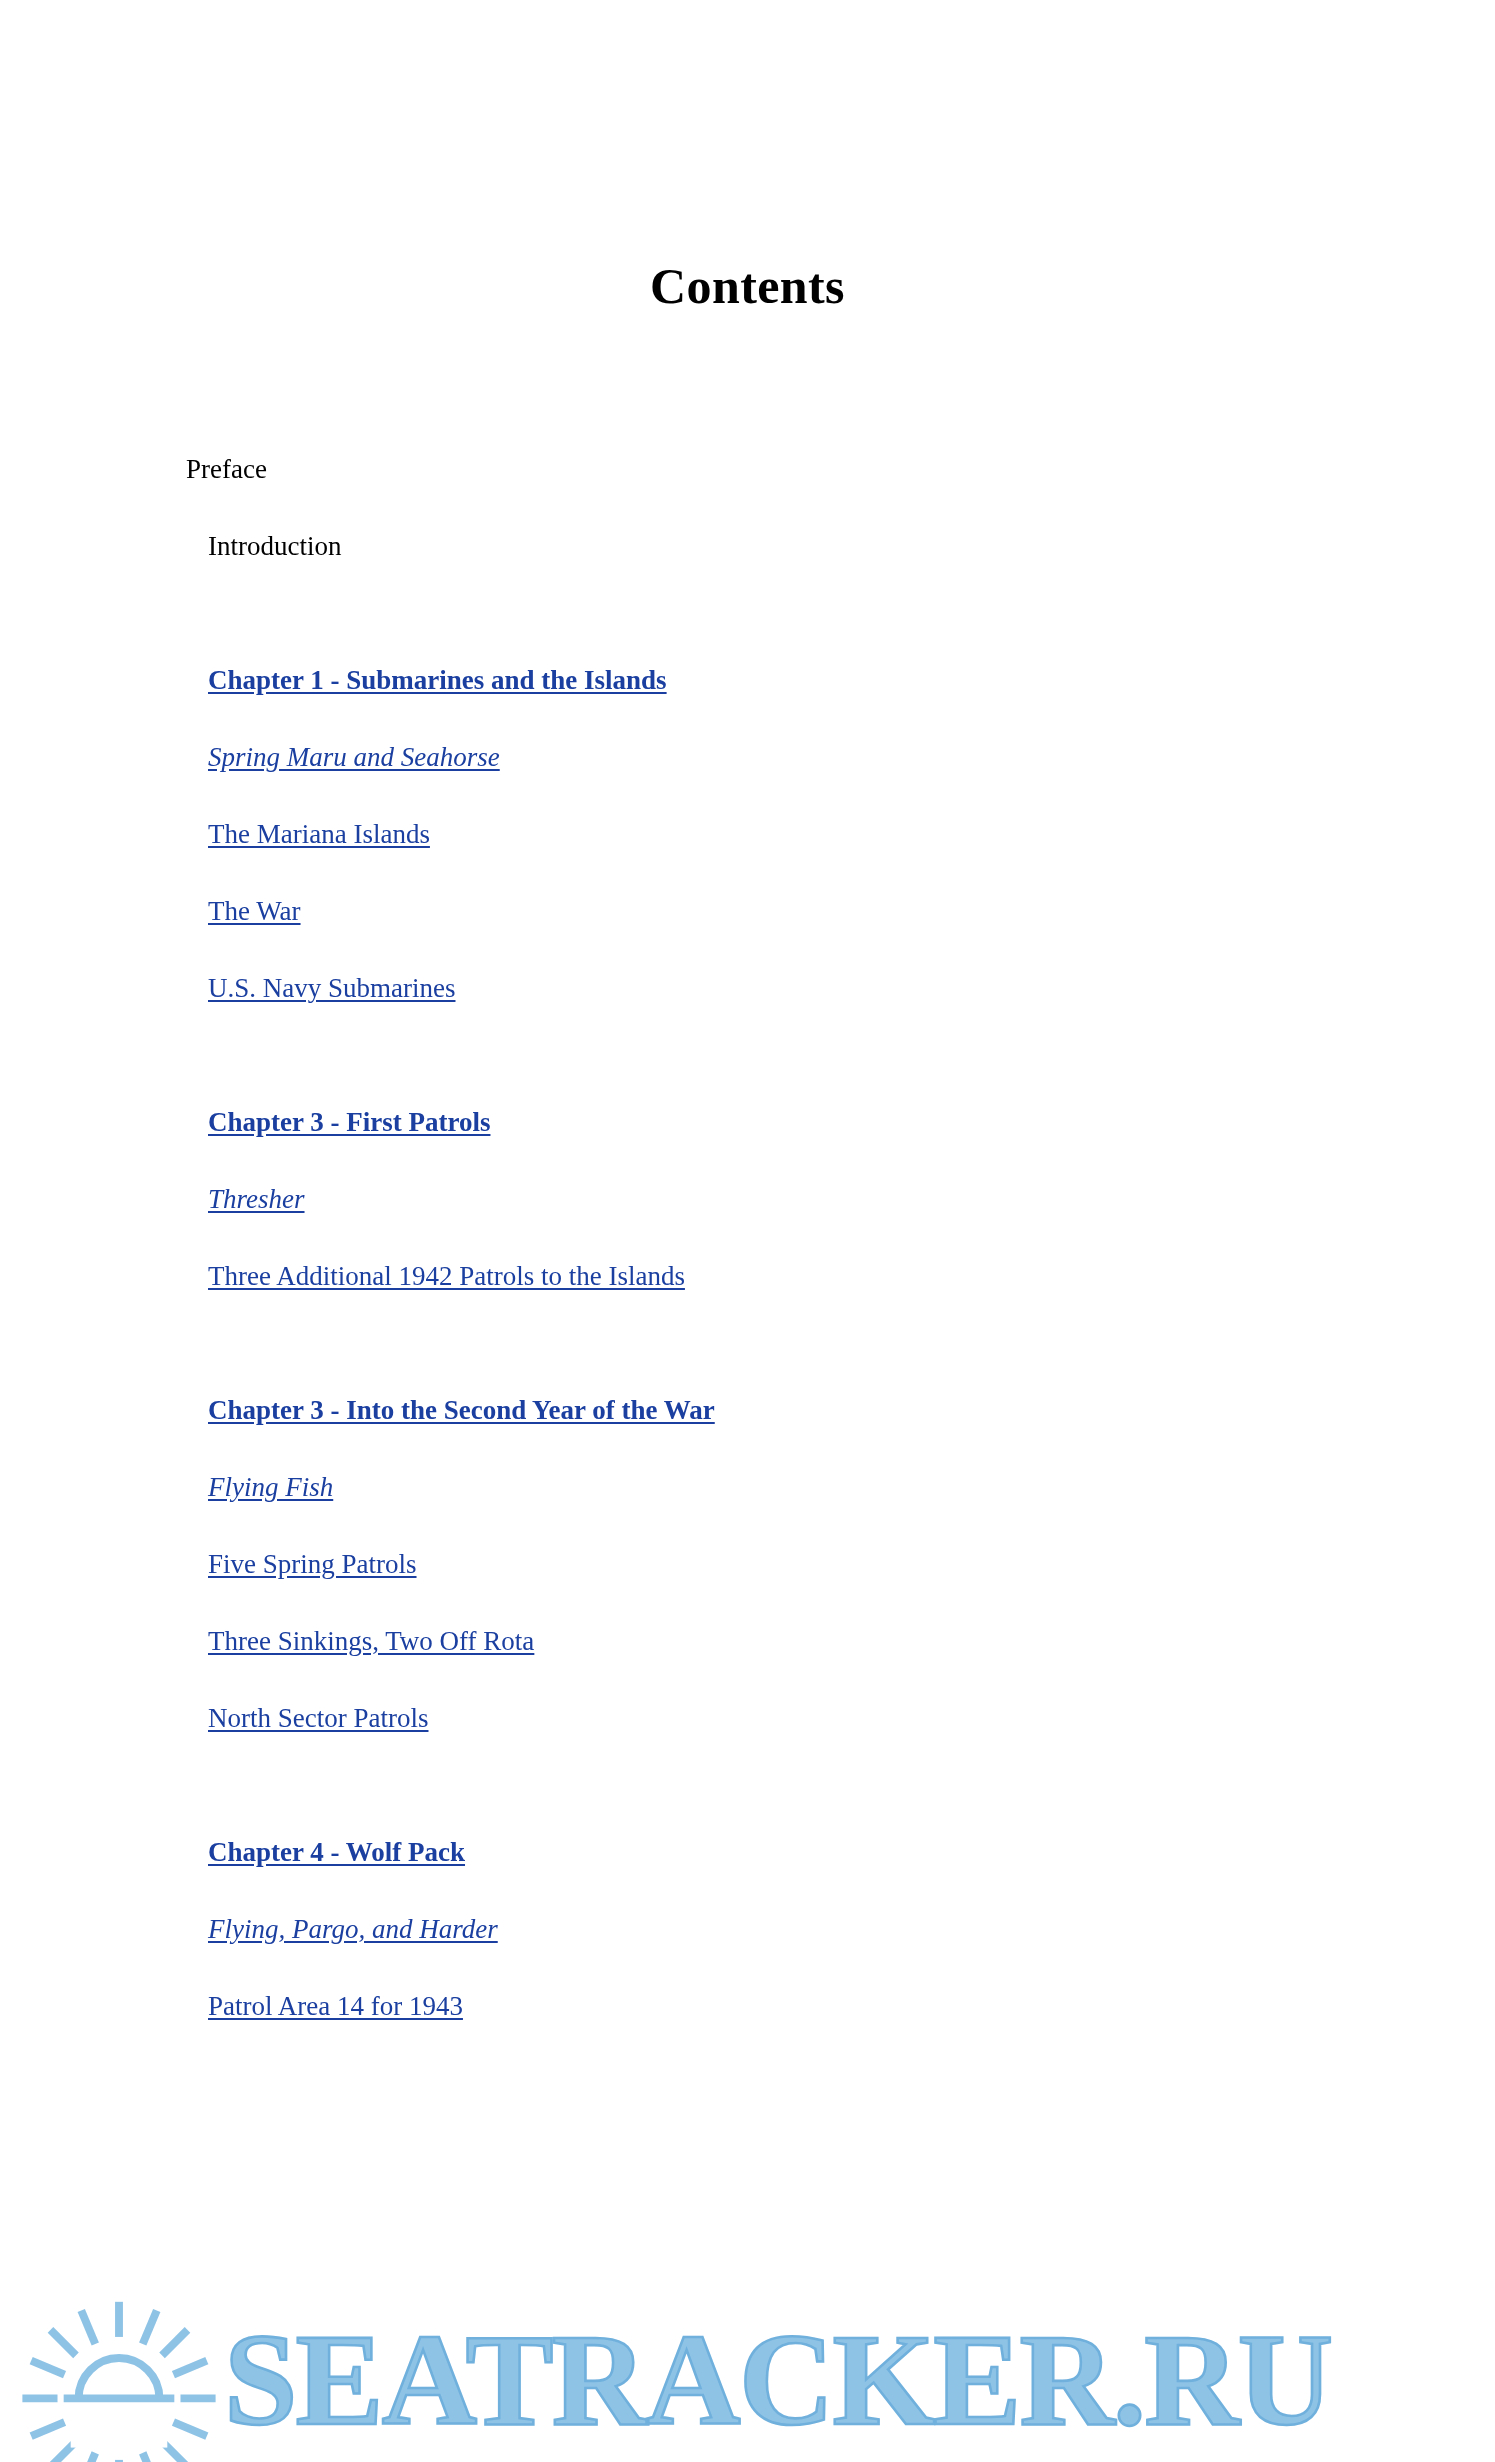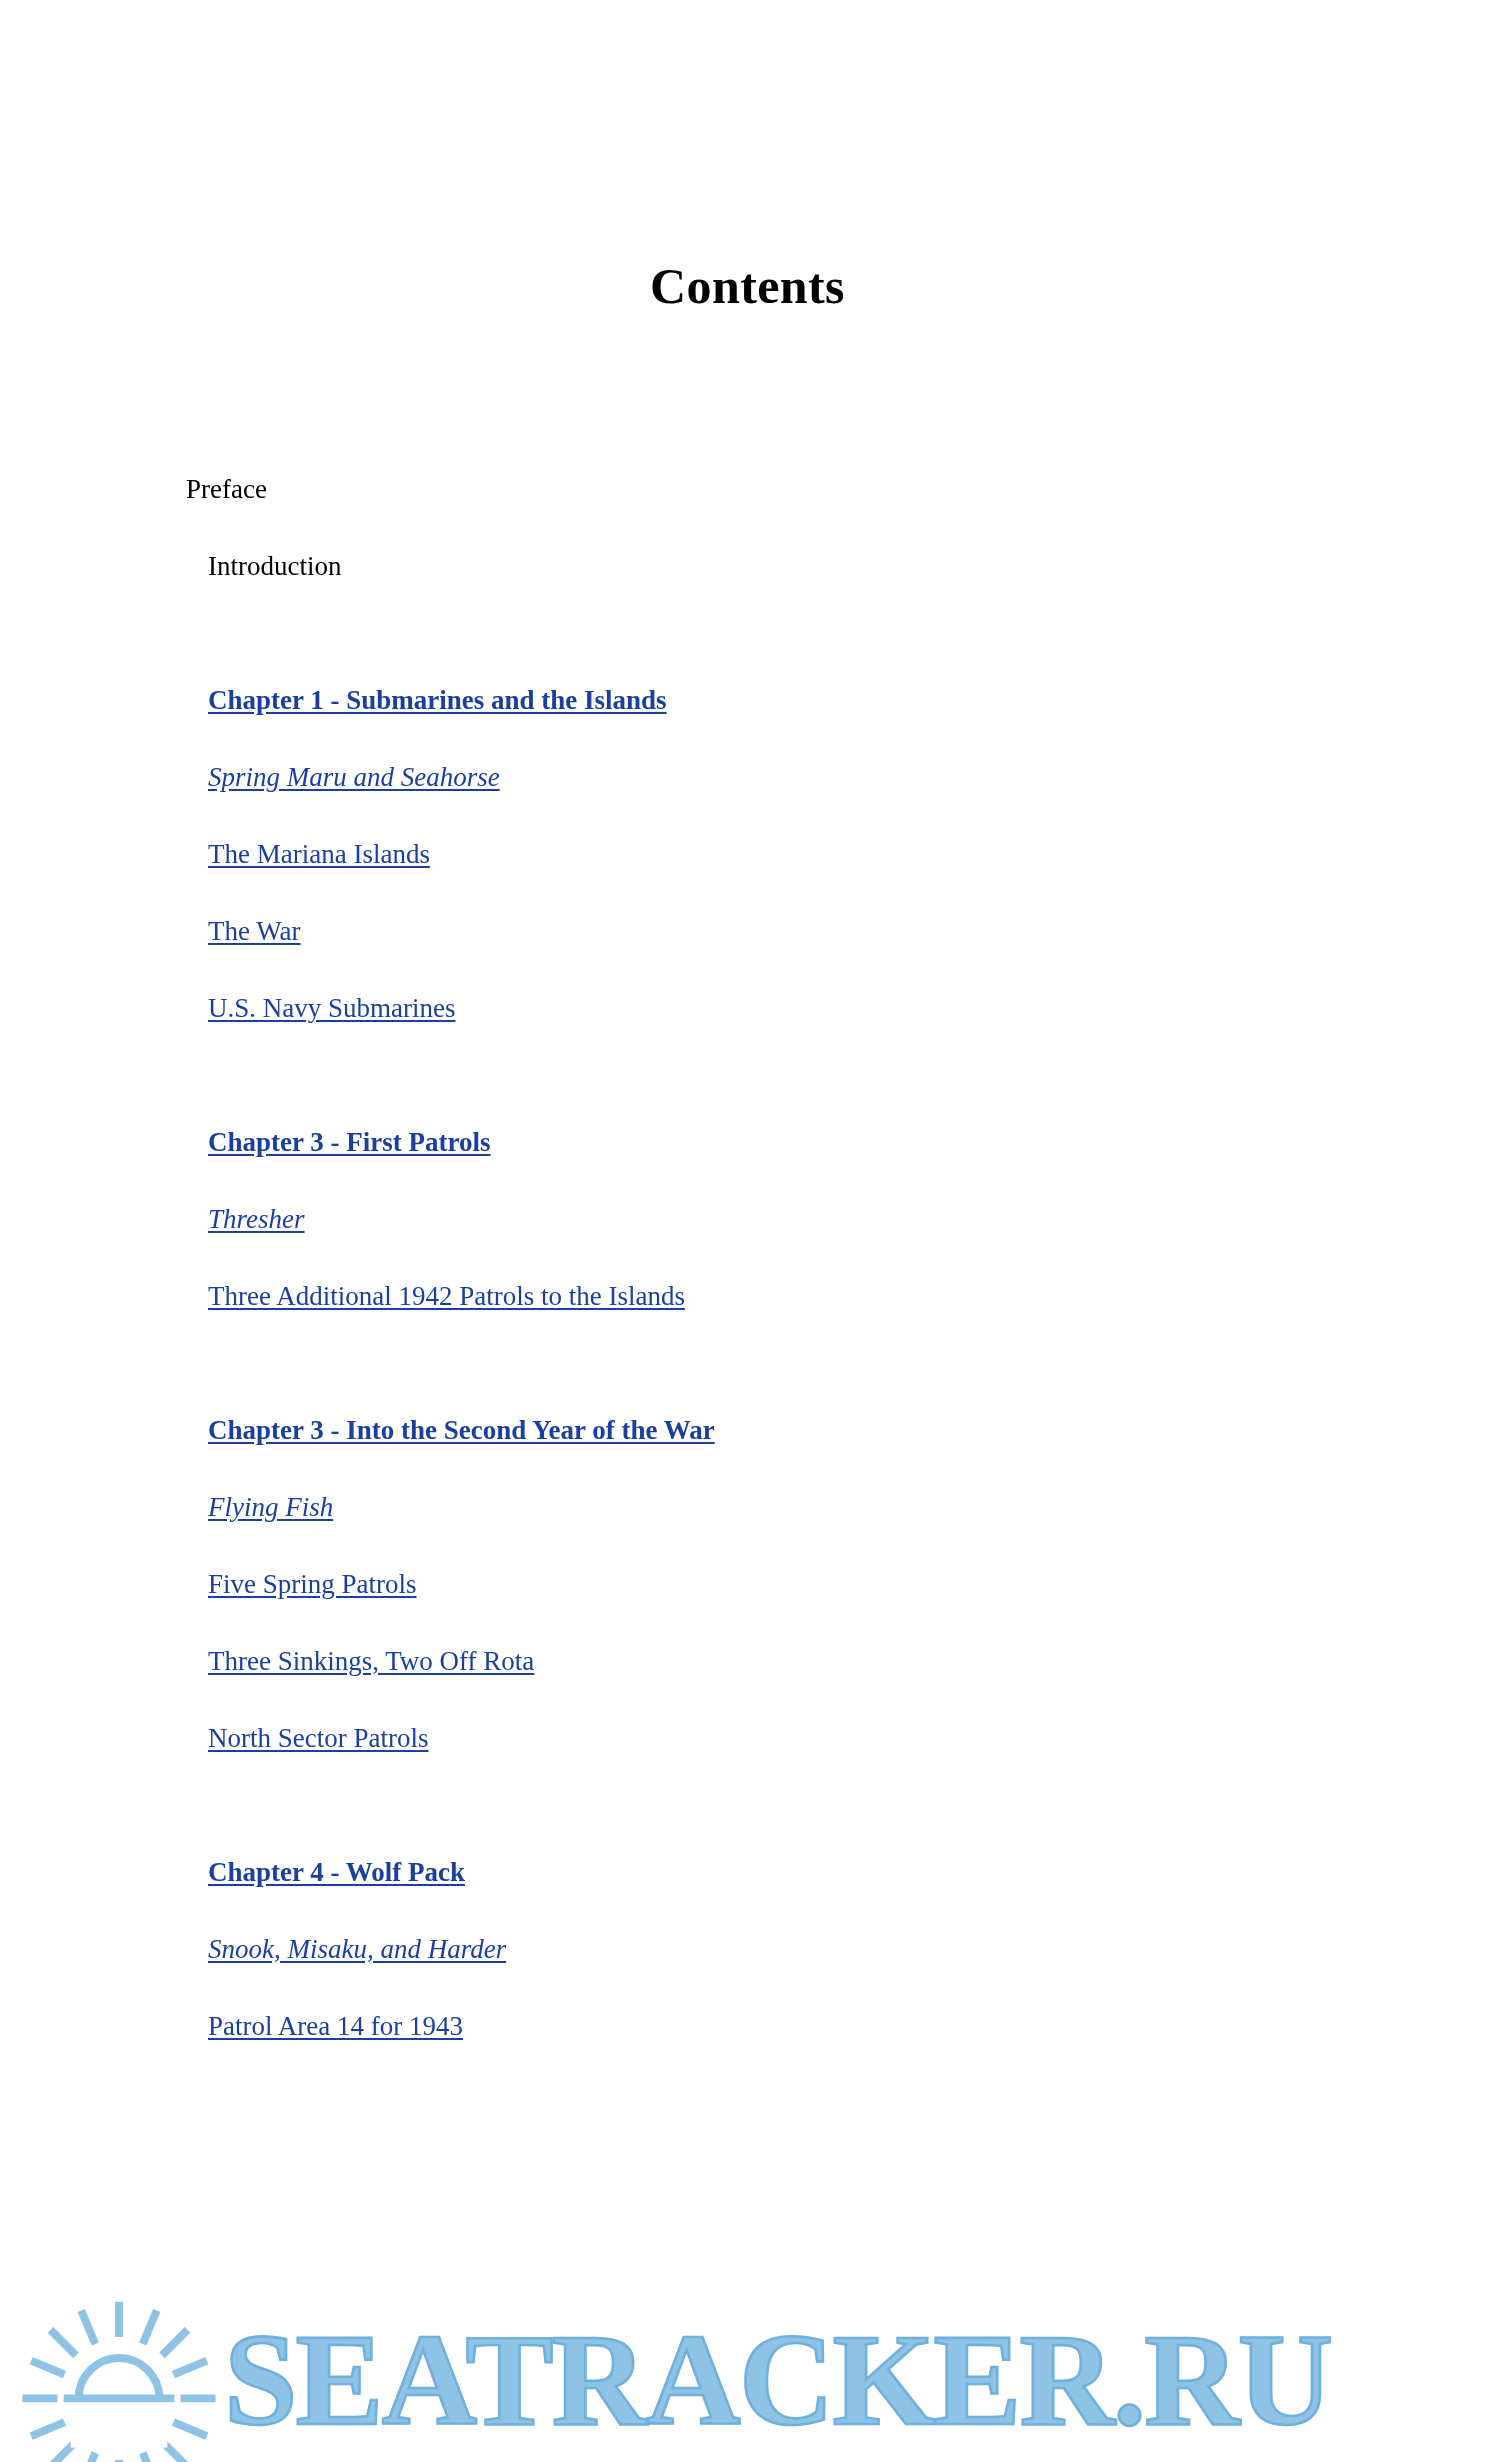--- a/index.html
+++ b/index.html
@@ -63,21 +63,20 @@
 
   .toc-entry.gap {
     margin-top: 107px;
   }
 
   .plain {
     color: #000000;
     text-decoration: none;
     font-weight: normal;
     font-style: normal;
-    margin-top: 20px;
   }
 
   .link {
     color: #1a3fa0;
     text-decoration: underline;
     text-decoration-color: #1a3fa0;
     text-underline-offset: 2.6px;
     font-weight: normal;
     font-style: normal;
     cursor: pointer;
@@ -152,21 +151,21 @@
       <a class="toc-entry link">U.S. Navy Submarines</a>
       <a class="toc-entry chapter gap">Chapter 3 - First Patrols</a>
       <a class="toc-entry boat">Thresher</a>
       <a class="toc-entry link">Three Additional 1942 Patrols to the Islands</a>
       <a class="toc-entry chapter gap">Chapter 3 - Into the Second Year of the War</a>
       <a class="toc-entry boat">Flying Fish</a>
       <a class="toc-entry link">Five Spring Patrols</a>
       <a class="toc-entry link">Three Sinkings, Two Off Rota</a>
       <a class="toc-entry link">North Sector Patrols</a>
       <a class="toc-entry chapter gap">Chapter 4 - Wolf Pack</a>
-      <a class="toc-entry boat">Snook, Misaku, and Harder</a>
+      <a class="toc-entry boat">Flying, Pargo, and Harder</a>
       <a class="toc-entry link">Patrol Area 14 for 1943</a>
     </div>
 
   <div class="watermark">
     <svg class="wm-sun" viewBox="0 0 230 230">
       <g fill="none" stroke="#8ec3e6" stroke-width="9">
         <circle cx="115" cy="128" r="46"></circle>
         <line x1="115" y1="18" x2="115" y2="58"></line>
         <line x1="115" y1="198" x2="115" y2="238"></line>
         <line x1="5" y1="128" x2="45" y2="128"></line>

